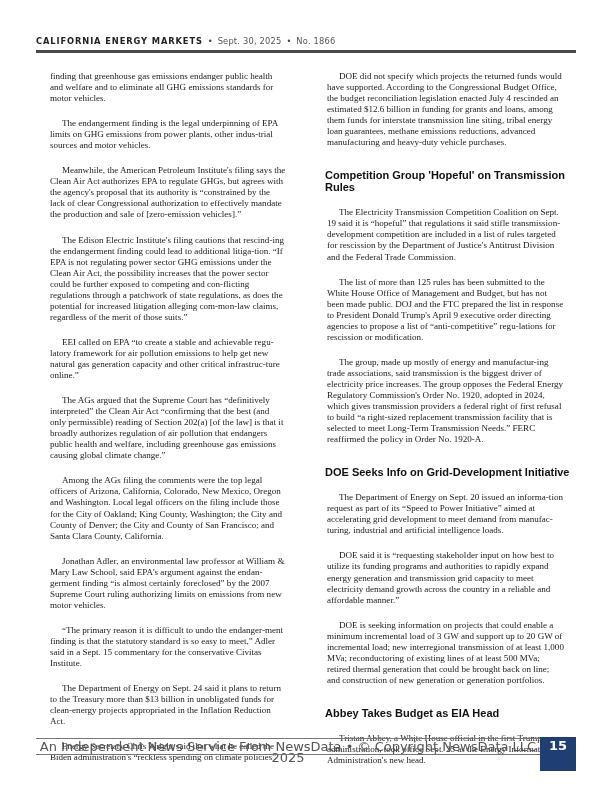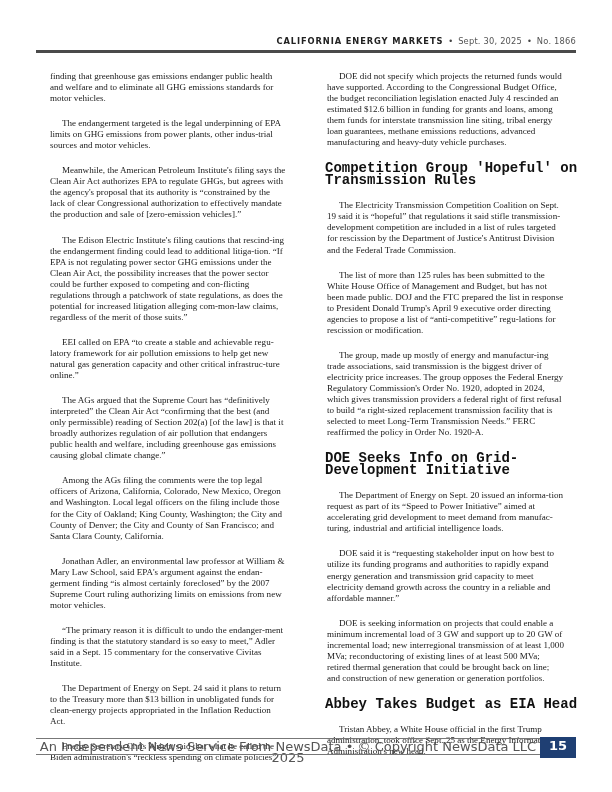--- a/index.html
+++ b/index.html
@@ -1,75 +1,75 @@
 <!DOCTYPE html>
 <html><head>
 <meta charset="utf-8">
 <style>
   html, body { margin: 0; padding: 0; background: #ffffff; }
   body { width: 612px; height: 792px; position: relative; overflow: hidden; }
   .page { position: absolute; left: 0; top: 0; width: 612px; height: 792px; }
   .masthead {
     position: absolute; left: 36px; top: 35px; width: 540px;
-    text-align: right; font-family: "DejaVu Sans", sans-serif;
+    text-align: left; font-family: "DejaVu Sans", sans-serif;
     font-size: 8.3px; color: #222; letter-spacing: 0.2px; line-height: 12px;
   }
   .masthead .pub { font-weight: bold; letter-spacing: 0.9px; }
   .masthead .sep { color: #444; padding: 0 2px; }
   .masthead .meta { color: #555; }
   .header-rule {
     position: absolute; left: 36px; top: 50px; width: 540px; height: 3px;
     background: #4a4a4a;
   }
   .col {
     position: absolute; top: 57px; width: 265px;
     font-family: "Liberation Serif", "DejaVu Serif", serif;
     font-size: 9.05px; line-height: 11.05px; color: #1a1a1a;
   }
   .col.left { left: 36px; }
   .col.right { left: 313px; }
   .col p { margin: 14px; text-indent: 0; }
   .col p.ind { text-indent: 12px; }
   .col h3 {
-    margin: 7px 0 3px 12px; font-size: 14px; line-height: 12px;
-    font-weight: bold; font-family: Liberation Mono, monospace; color: #111;
+    margin: 21px 0 3px 12px; font-size: 11px; line-height: 12px;
+    font-weight: bold; font-family: Liberation Sans, sans-serif; color: #111;
   }
   .footer-rule-top {
     position: absolute; left: 36px; top: 738px; width: 540px; height: 1px; background: #777;
   }
   .footer-rule-bottom {
     position: absolute; left: 36px; top: 754px; width: 504px; height: 1px; background: #777;
   }
   .footer-text {
     position: absolute; left: 36px; top: 741px; width: 504px; text-align: center;
     font-family: "DejaVu Sans", sans-serif; font-size: 13px; color: #555; line-height: 11px;
   }
   .page-num {
-    position: absolute; left: 540px; top: 737px; width: 36px; height: 21px;
+    position: absolute; left: 540px; top: 737px; width: 36px; height: 34px;
     background: #1f3f73; color: #fff; font-family: "DejaVu Sans", sans-serif;
     font-weight: bold; font-size: 13px; line-height: 18px; text-align: center;
   }
 </style>
 </head>
 <body>
 
 <div class="page">
 
   <div class="masthead">
     <span class="pub">CALIFORNIA ENERGY MARKETS</span>
     <span class="sep">•</span>
     <span class="meta">Sept. 30, 2025</span>
     <span class="sep">•</span>
     <span class="meta">No. 1866</span>
   </div>
   <div class="header-rule"></div>
 
   <div class="col left">
     <p>finding that greenhouse gas emissions endanger public health and welfare and to eliminate all GHG emissions standards for motor vehicles.</p>
-    <p class="ind">The endangerment targeted is the legal underpinning of EPA limits on GHG emissions from power plants, other indus-trial sources and motor vehicles.</p>
+    <p class="ind">The endangerment finding is the legal underpinning of EPA limits on GHG emissions from power plants, other indus-trial sources and motor vehicles.</p>
     <p class="ind">Meanwhile, the American Petroleum Institute's filing says the Clean Air Act authorizes EPA to regulate GHGs, but agrees with the agency's proposal that its authority is “constrained by the lack of clear Congressional authorization to effectively mandate the production and sale of [zero-emission vehicles].”</p>
     <p class="ind">The Edison Electric Institute's filing cautions that rescind-ing the endangerment finding could lead to additional litiga-tion. “If EPA is not regulating power sector GHG emissions under the Clean Air Act, the possibility increases that the power sector could be further exposed to competing and con-flicting regulations through a patchwork of state regulations, as does the potential for increased litigation alleging com-mon-law claims, regardless of the merit of those suits.”</p>
     <p class="ind">EEI called on EPA “to create a stable and achievable regu-latory framework for air pollution emissions to help get new natural gas generation capacity and other critical infrastruc-ture online.”</p>
     <p class="ind">The AGs argued that the Supreme Court has “definitively interpreted” the Clean Air Act “confirming that the best (and only permissible) reading of Section 202(a) [of the law] is that it broadly authorizes regulation of air pollution that endangers public health and welfare, including greenhouse gas emissions causing global climate change.”</p>
     <p class="ind">Among the AGs filing the comments were the top legal officers of Arizona, California, Colorado, New Mexico, Oregon and Washington. Local legal officers on the filing include those for the City of Oakland; King County, Washington; the City and County of Denver; the City and County of San Francisco; and Santa Clara County, California.</p>
     <p class="ind">Jonathan Adler, an environmental law professor at William &amp; Mary Law School, said EPA's argument against the endan-germent finding “is almost certainly foreclosed” by the 2007 Supreme Court ruling authorizing limits on emissions from new motor vehicles.</p>
     <p class="ind">“The primary reason it is difficult to undo the endanger-ment finding is that the statutory standard is so easy to meet,” Adler said in a Sept. 15 commentary for the conservative Civitas Institute.</p>
     <p class="ind">The Department of Energy on Sept. 24 said it plans to return to the Treasury more than $13 billion in unobligated funds for clean-energy projects appropriated in the Inflation Reduction Act.</p>
     <p class="ind">Energy Secretary Chris Wright said that what he called the Biden administration's “reckless spending on climate policies”</p>
   </div>

